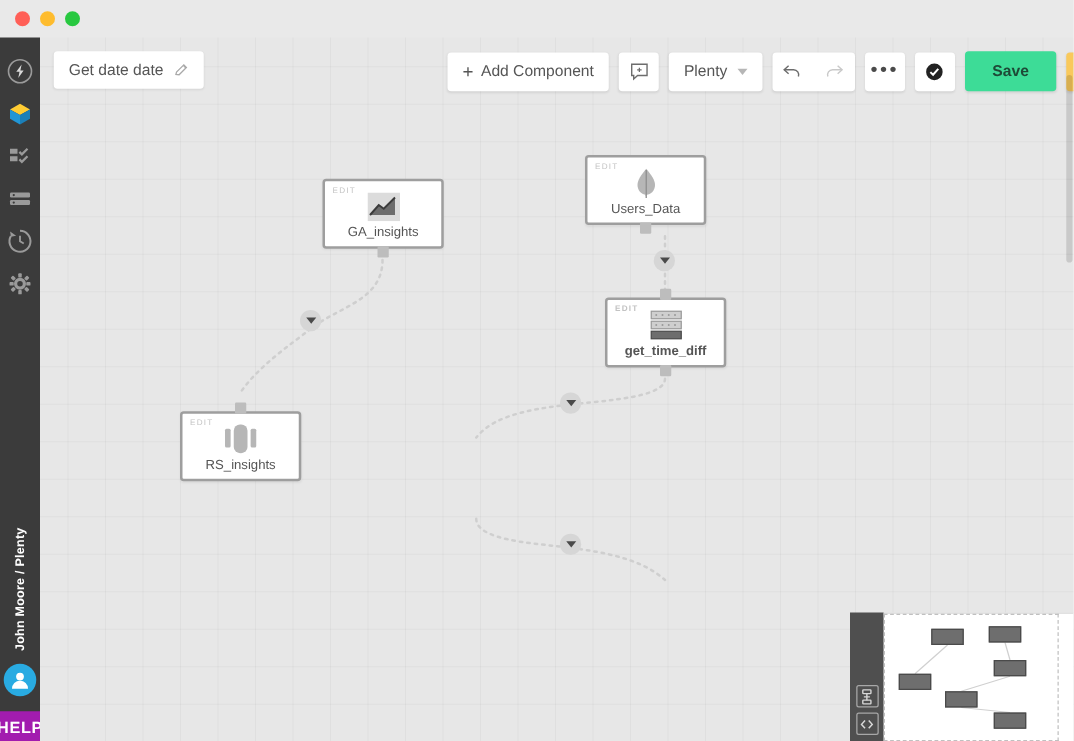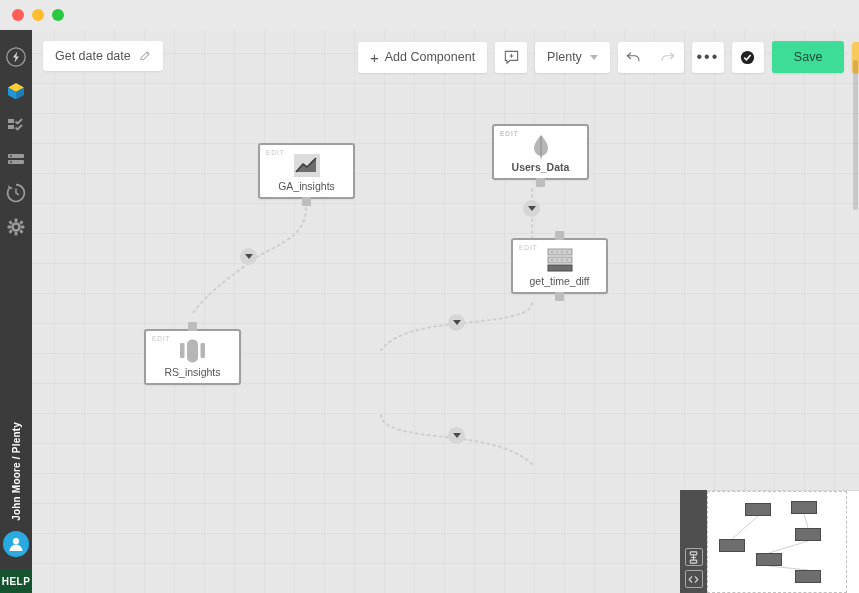--- a/index.html
+++ b/index.html
@@ -53,23 +53,23 @@
     margin-bottom: 10px;
   }
   .avatar {
     width: 26px; height: 26px; border-radius: 50%;
     background: #29abe2;
     display: flex; align-items: center; justify-content: center;
     margin-bottom: 12px;
   }
   .help-btn {
     width: 32px; height: 24px;
-    background: #14532d;
+    background: #a21caf;
     color: #ffffff;
-    font-size: 10px; font-weight: bold;
+    font-size: 13px; font-weight: bold;
     letter-spacing: 0.5px;
     display: flex; align-items: center; justify-content: center;
     cursor: pointer;
   }
 
   
   .canvas {
     position: absolute; top: 30px; left: 32px;
     width: 827px; height: 563px;
     background-color: #e7e7e7;
@@ -115,21 +115,21 @@
   .tb.add-comp { gap: 6px; font-weight: normal; }
   .tb.icon-only { width: 32px; padding: 0; }
   .tb.group { padding: 0; }
   .tb.group .sub {
     width: 33px; height: 31px;
     display: flex; align-items: center; justify-content: center;
     cursor: pointer;
   }
   .tb.select { gap: 8px; }
   .tb.save {
-    background: #3ddc97; color: #1e4a37; font-weight: normal; padding: 16px 22px;
+    background: #3ddc97; color: #1e4a37; font-weight: bold; padding: 16px 22px;
   }
   .tb.run {
     background: #f9c95c; color: #6b5113; font-weight: bold; padding: 0 16px; gap: 9px;
   }
   .caret {
     width: 0; height: 0;
     border-left: 4px solid transparent;
     border-right: 4px solid transparent;
     border-top: 5px solid #b6b6b6;
   }
@@ -421,34 +421,34 @@
         <svg width="26" height="23" viewBox="0 0 26 23">
           <rect x="0" y="0" width="26" height="23" fill="#dcdcdc"></rect>
           <path d="M2 18 L9 10 L13 13 L22 4 L22 18 Z" fill="#6d6d6d"></path>
           <path d="M2 18 L9 10 L13 13 L22 4" fill="none" stroke="#3b3b3b" stroke-width="1.6"></path>
         </svg>
       </div>
       <div class="node-label">GA_insights</div>
       <span class="port bottom"></span>
     </div>
 
-    <div class="node" style="left:460px; top:94px;font-weight:bold;">
+    <div class="node" style="left:436px; top:94px;">
       <span class="node-edit">EDIT</span>
       <div class="node-icon">
         <svg width="20" height="25" viewBox="0 0 20 25">
           <path d="M10 1 C14 6, 17 10, 17 14 C17 18.5, 13.8 21.5, 10 22 C6.2 21.5, 3 18.5, 3 14 C3 10, 6 6, 10 1 Z" fill="#b6b6b6"></path>
           <path d="M10 2 V22.5" stroke="#8f8f8f" stroke-width="1.1"></path>
           <path d="M9.4 22 h1.2 v2.4 h-1.2 z" fill="#9a9a9a"></path>
         </svg>
       </div>
       <div class="node-label">Users_Data</div>
       <span class="port bottom"></span>
     </div>
 
-    <div class="node" style="left:479px; top:208px;">
+    <div class="node" style="left:452px; top:208px;font-weight:bold;">
       <span class="node-edit">EDIT</span>
       <div class="node-icon">
         <svg width="26" height="24" viewBox="0 0 26 24">
           <rect x="1" y="1" width="24" height="6" fill="#cfcfcf" stroke="#9a9a9a" stroke-width="1"></rect>
           <rect x="1" y="9" width="24" height="6" fill="#cfcfcf" stroke="#9a9a9a" stroke-width="1"></rect>
           <rect x="1" y="17" width="24" height="6" fill="#6d6d6d" stroke="#4a4a4a" stroke-width="1"></rect>
           <g fill="#9a9a9a">
             <circle cx="5" cy="4" r="0.8"></circle>
               <circle cx="10" cy="4" r="0.8"></circle>
               <circle cx="15" cy="4" r="0.8"></circle>

